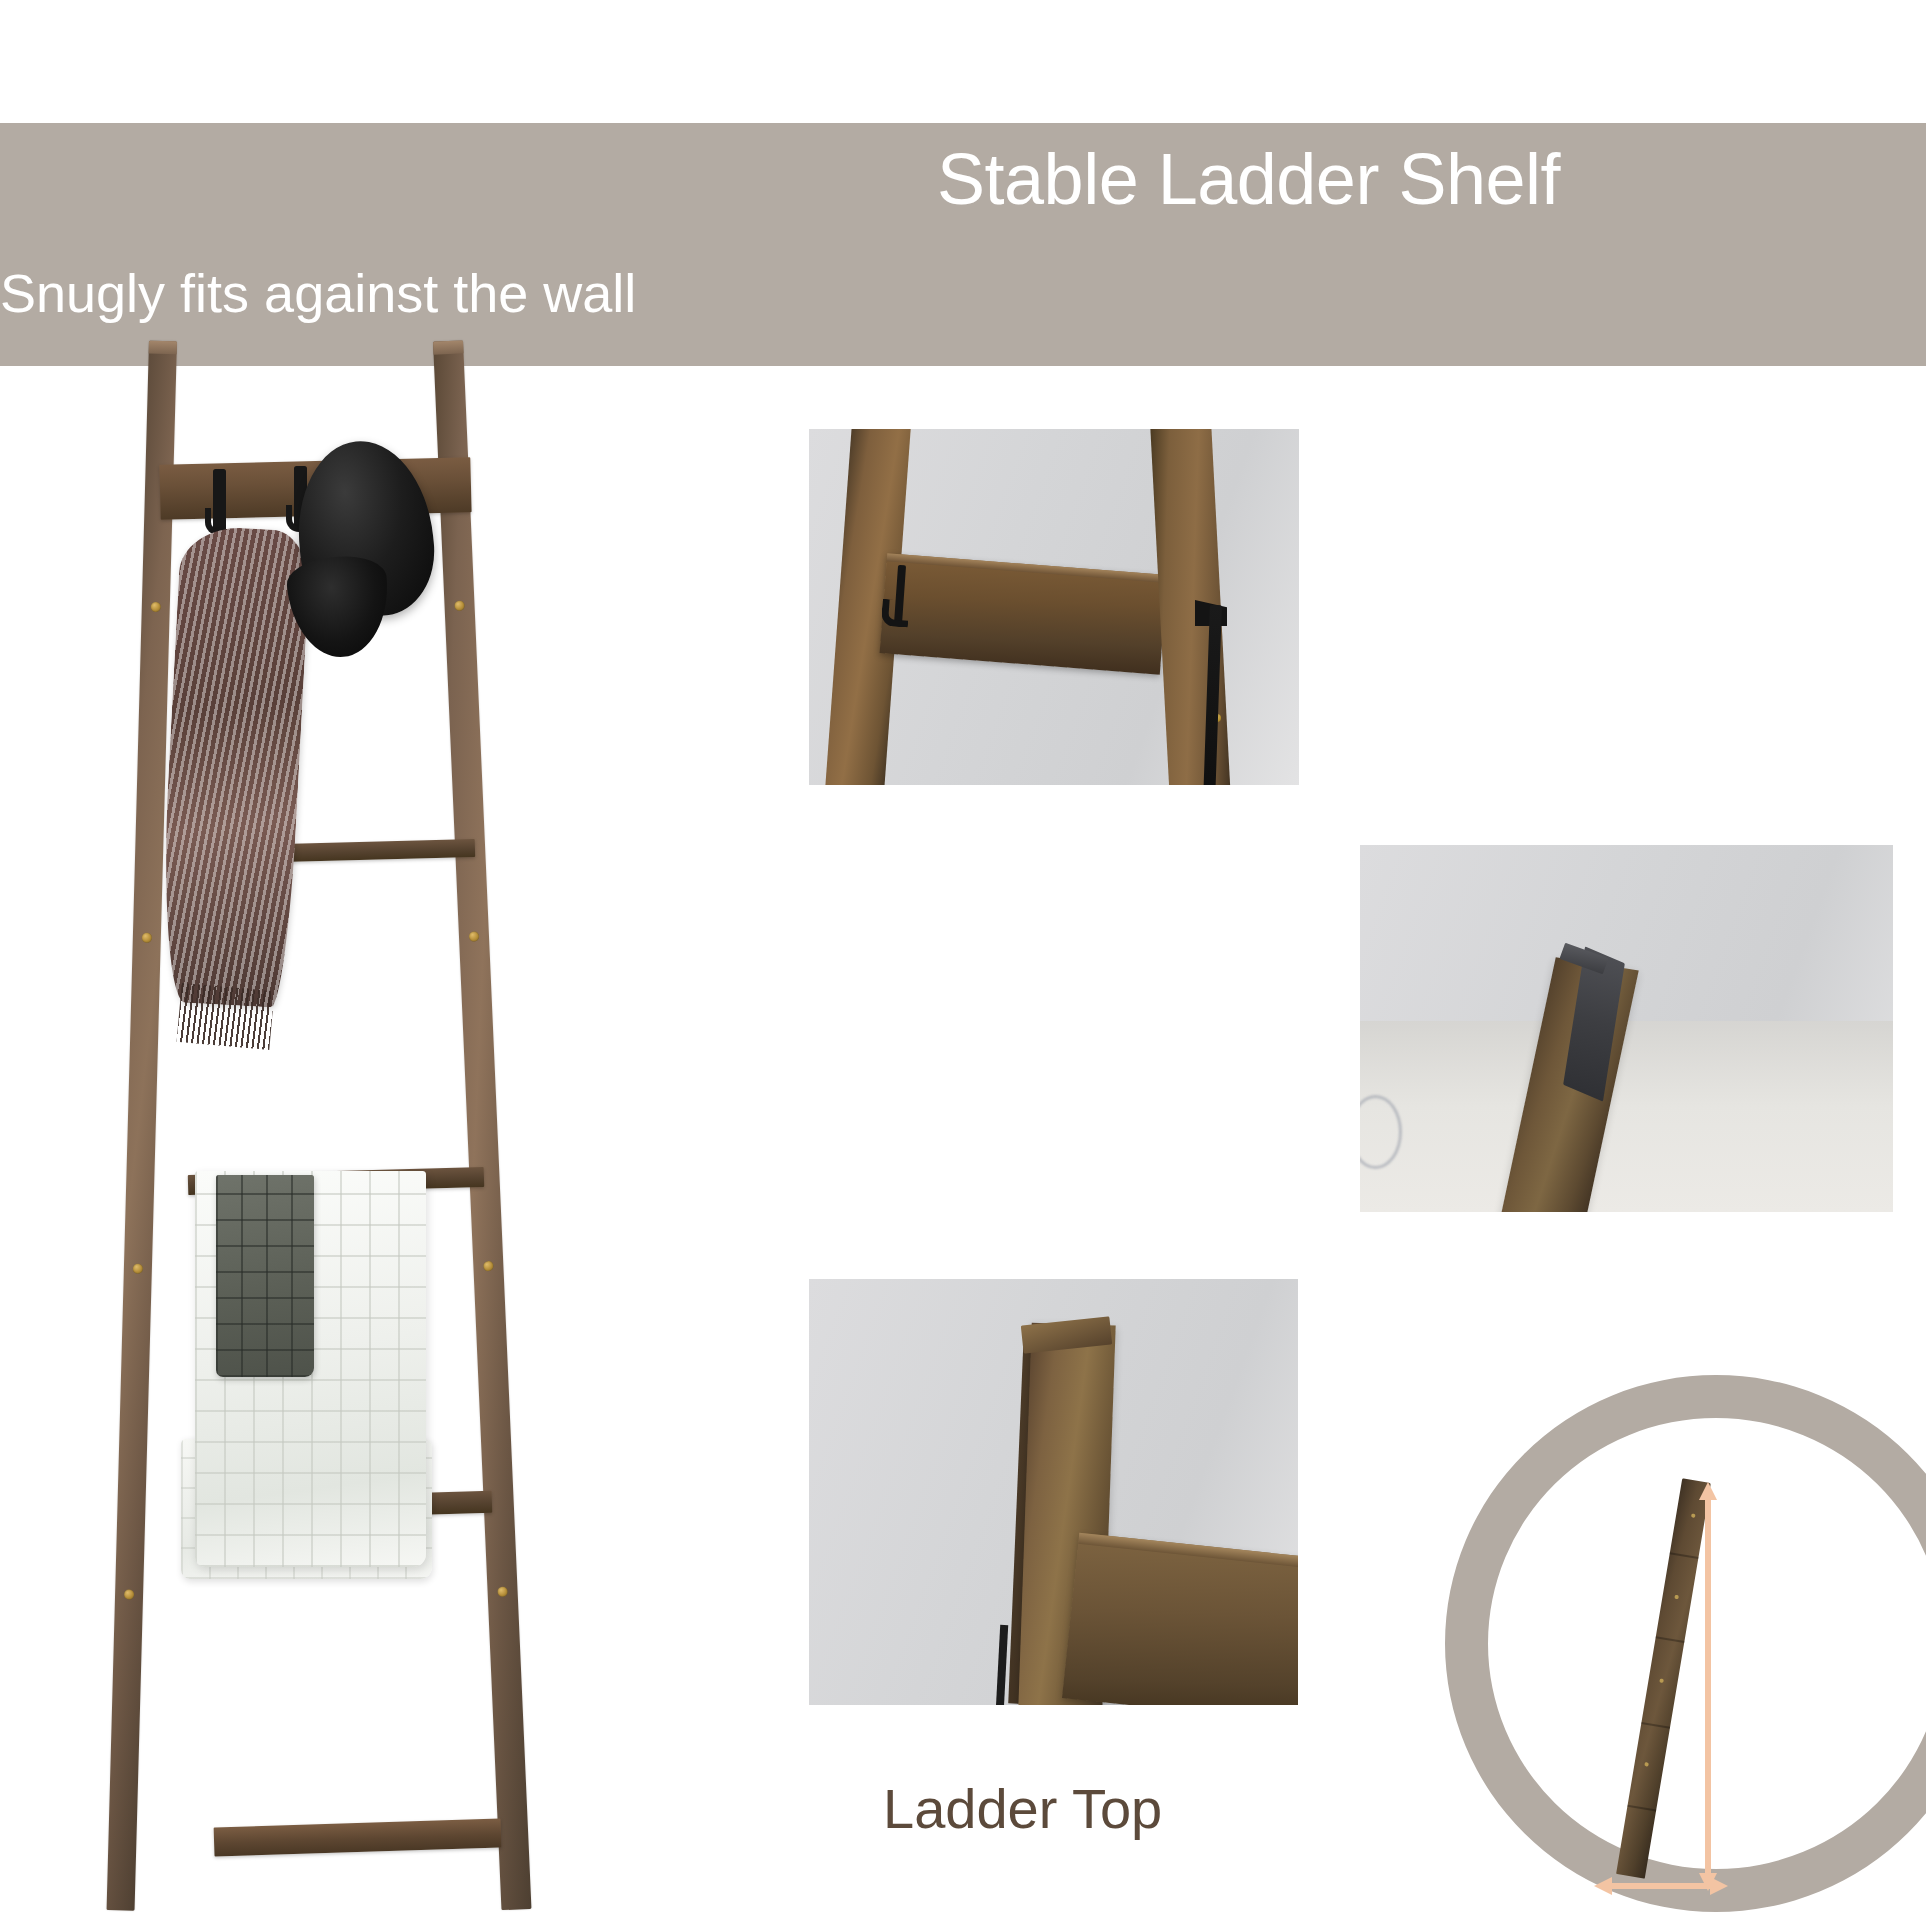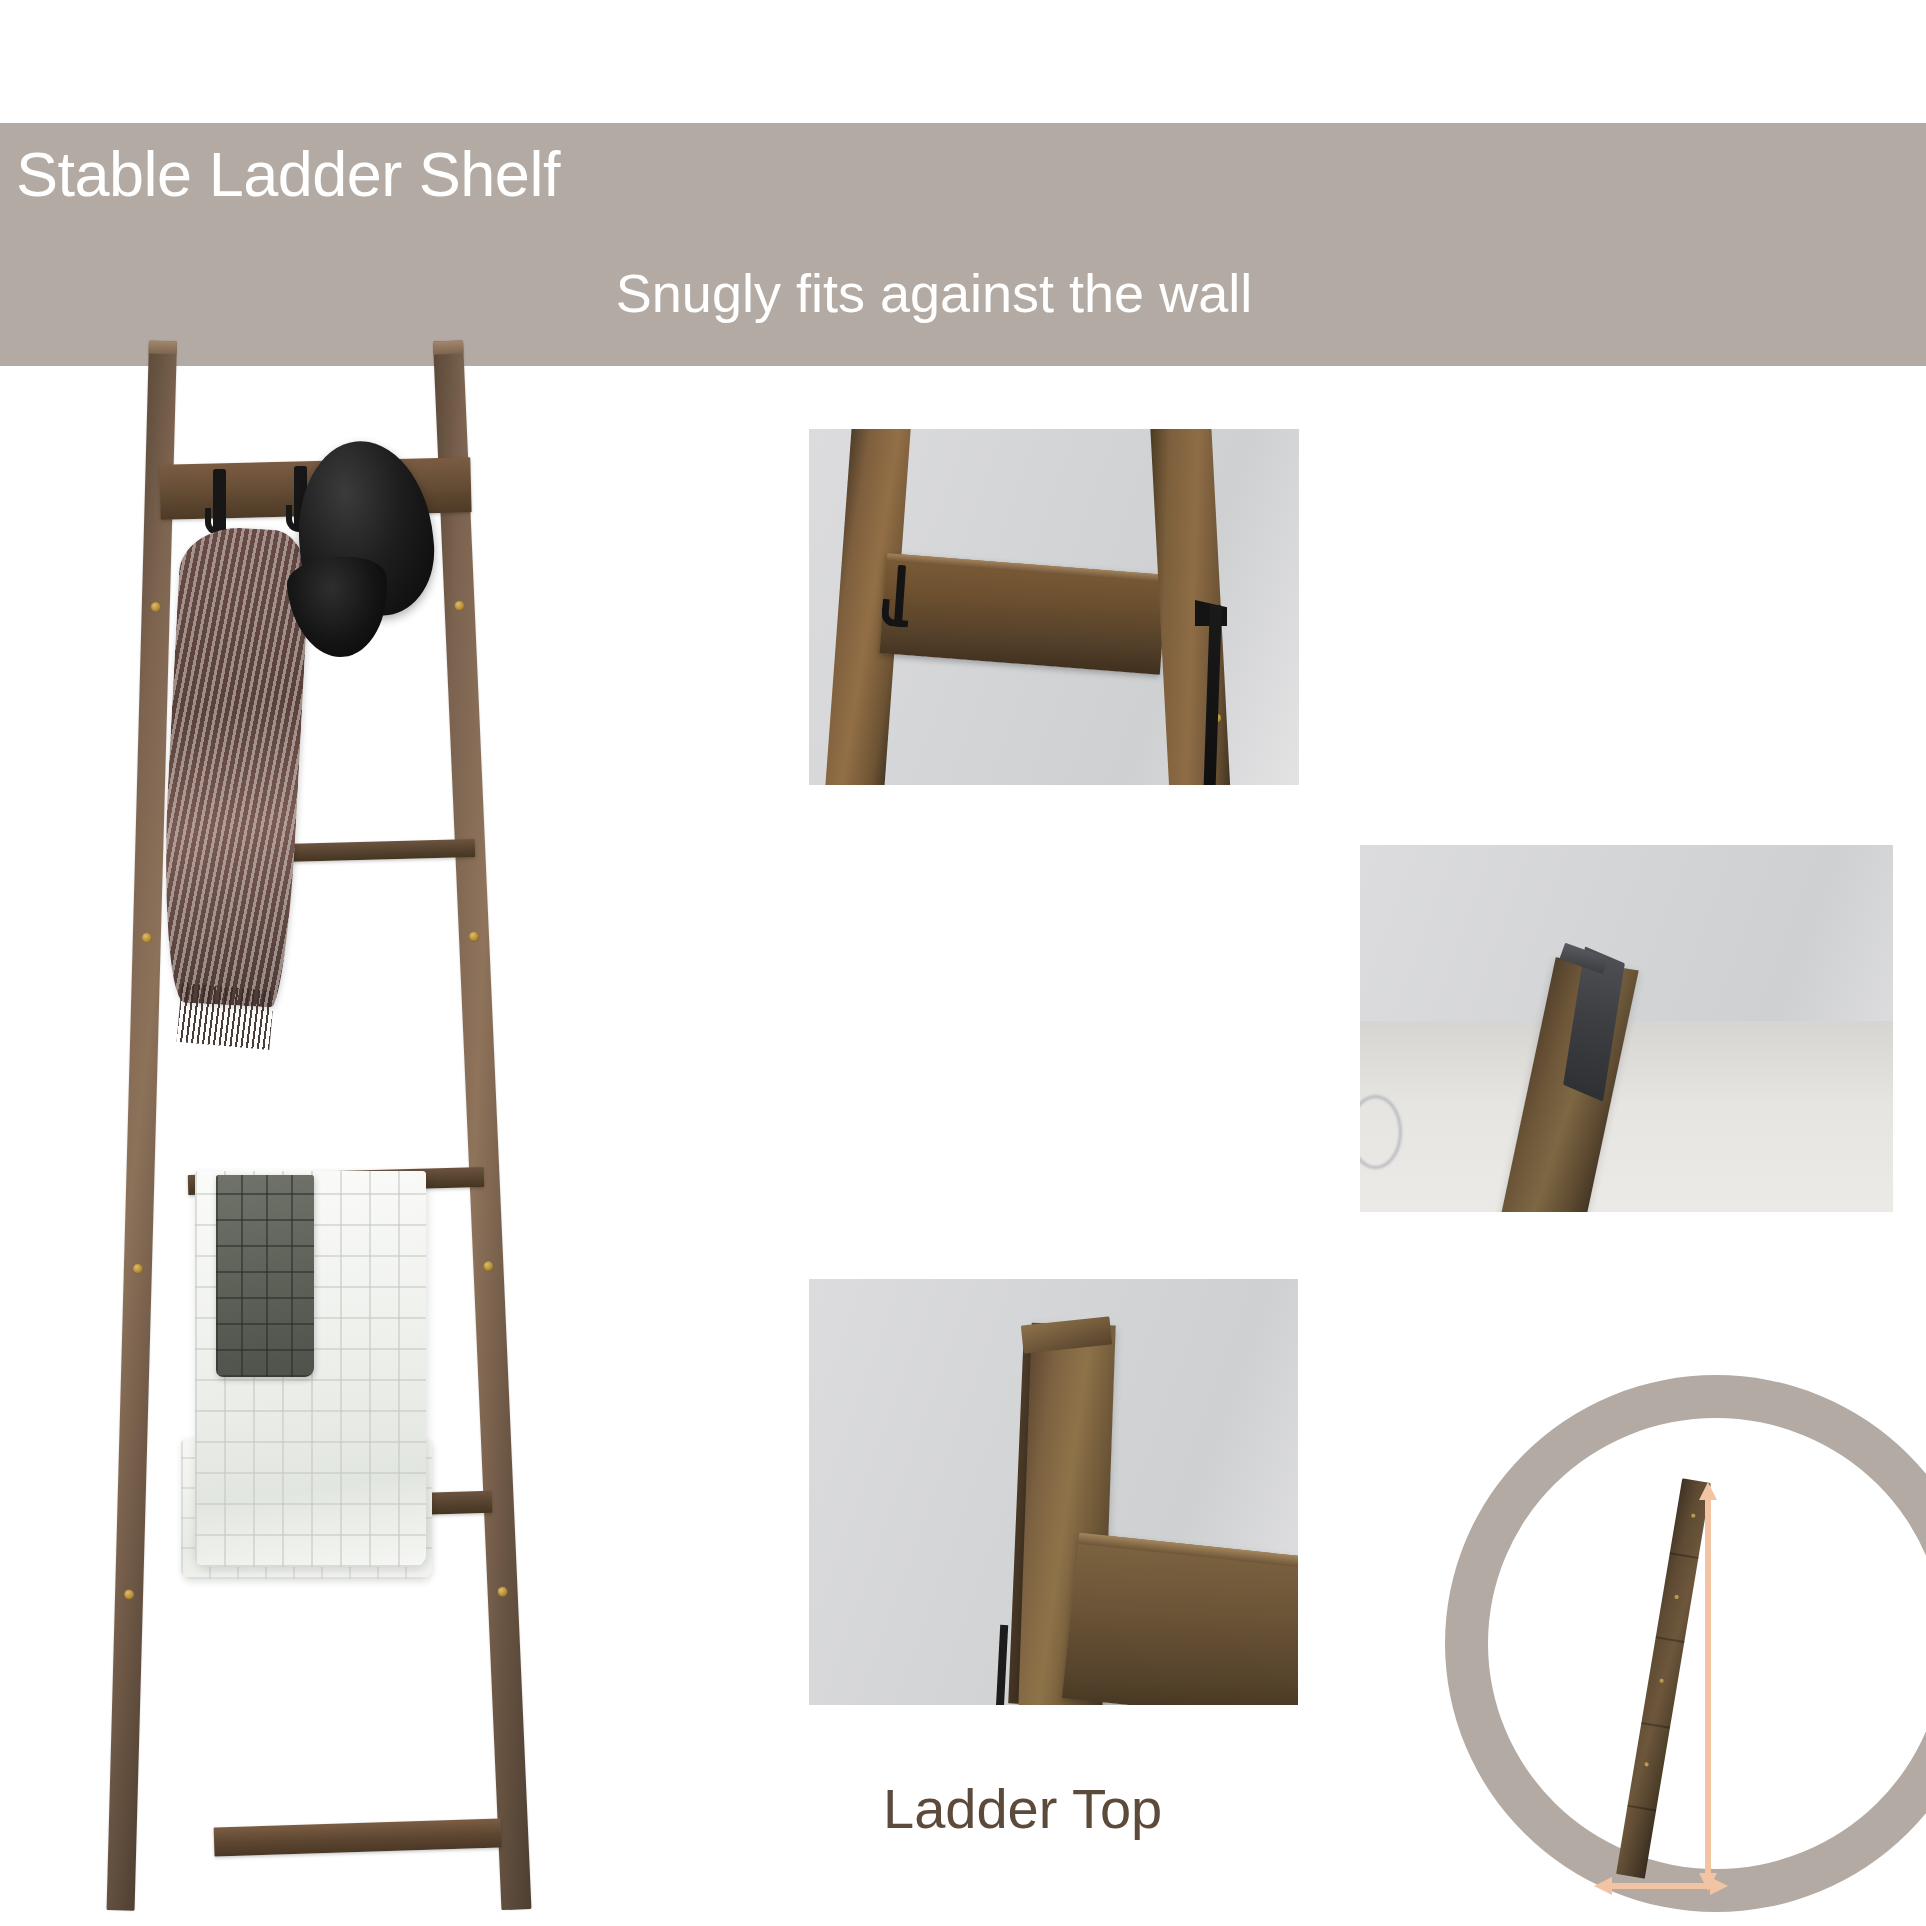--- a/index.html
+++ b/index.html
@@ -19,34 +19,35 @@
   
   .banner {
     position: absolute;
     left: 0; top: 123px;
     width: 1926px; height: 243px;
     background: #b3aba3;
     overflow: hidden;
   }
   .banner-title {
     position: absolute;
-    left: 16px; top: 18px;
+    left: 0; top: 18px;
     width: 1560px;
+    text-align: right;
     color: #ffffff;
-    font-size: 63px;
+    font-size: 72px;
     font-weight: 400;
     letter-spacing: -0.5px;
     line-height: 1.06;
     white-space: nowrap;
   }
   .banner-subtitle {
     position: absolute;
     left: 0; top: 141px;
     width: 1868px;
-    text-align: center;
+    text-align: left;
     color: #ffffff;
     font-size: 54px;
     font-weight: 400;
     line-height: 1.1;
     white-space: nowrap;
   }
 
   
   .hero {
     position: absolute;

